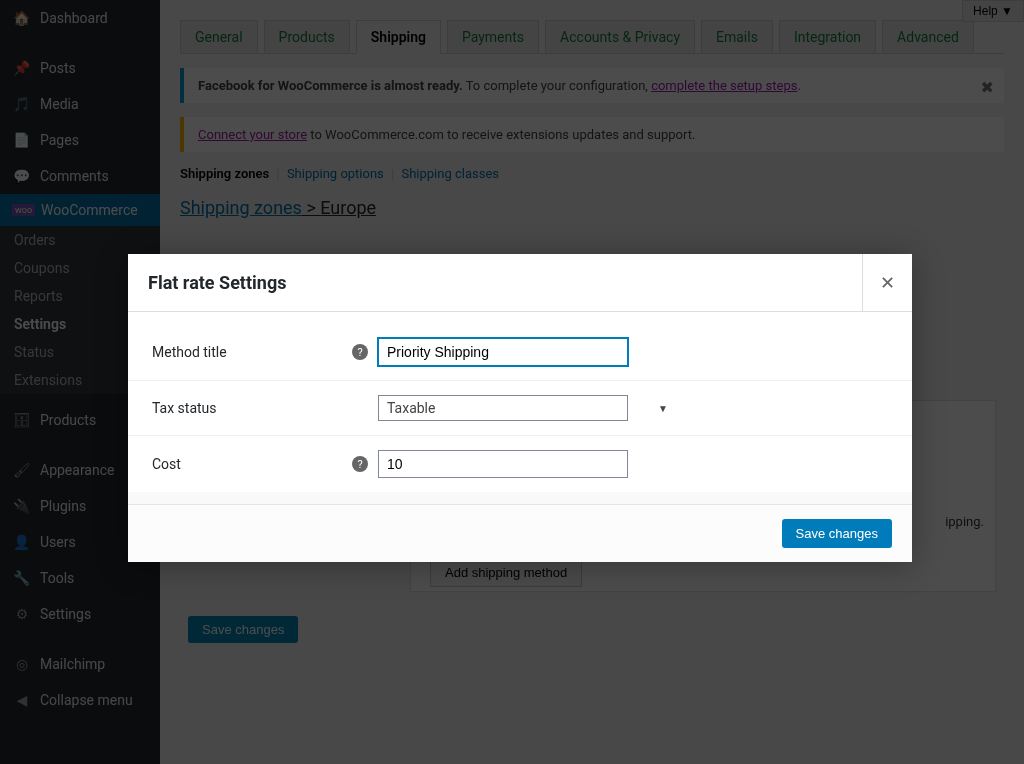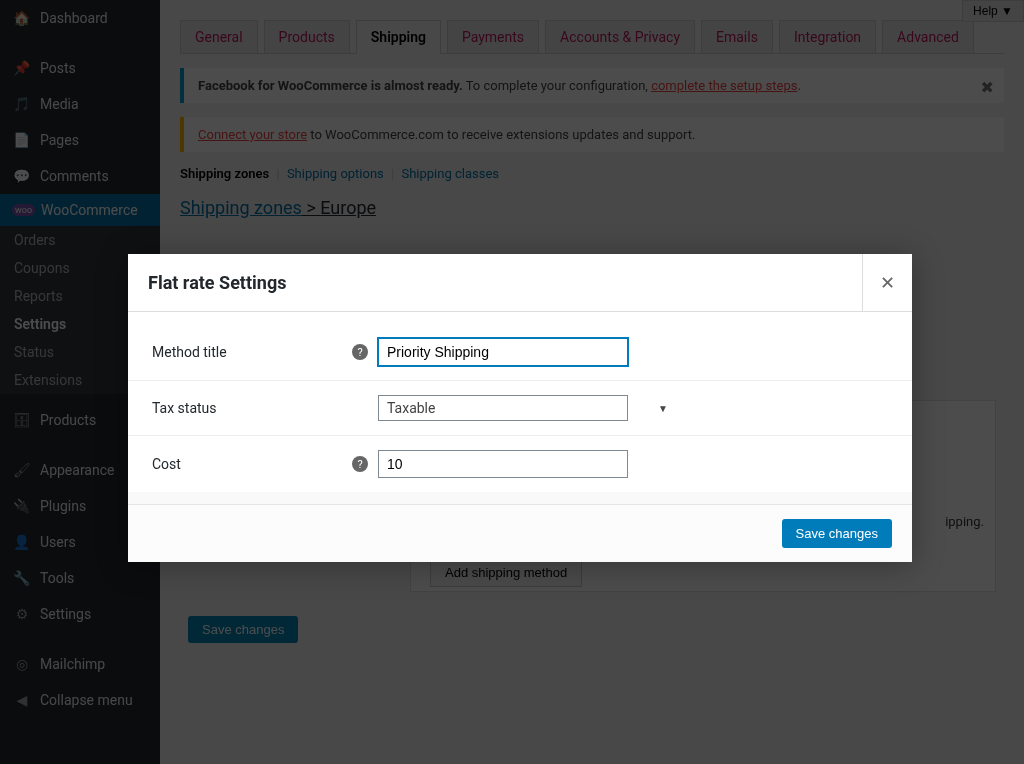--- a/index.html
+++ b/index.html
@@ -6,35 +6,35 @@
 body { font-family: -apple-system, BlinkMacSystemFont, "Segoe UI", Roboto, sans-serif; font-size: 13px; color: #444; background: #f1f1f1; width: 1024px; height: 764px; overflow: hidden; position: relative; }
 
 
 .sidebar { position: absolute; left: 0; top: 0; width: 160px; height: 764px; background: #23282d; color: #eee; }
 .sidebar-item { display: flex; align-items: center; padding: 8px 12px; color: #eee; font-size: 14px; cursor: pointer; }
 .sidebar-item .icon { width: 20px; height: 20px; margin-right: 8px; display: inline-flex; align-items: center; justify-content: center; color: #a0a5aa; }
 .sidebar-item.active { background: #0073aa; color: #fff; position: relative; }
 .sidebar-item.active::after { content: ''; position: absolute; right: -8px; top: 50%; transform: translateY(-50%); border: 8px solid transparent; border-left-color: #0073aa; }
 .sidebar-sub { padding: 6px 12px 6px 14px; color: #b4b9be; font-size: 14px; cursor: pointer; background: #32373c; }
 .sidebar-sub.active { color: #fff; font-weight: 600; }
-.woo-badge { background: #7f54b3; color: #fff; font-size: 9px; padding: 1px 3px; border-radius: 6px; margin-right: 6px; }
+.woo-badge { background: #7f54b3; color: #fff; font-size: 9px; padding: 1px 3px; border-radius: 0; margin-right: 6px; }
 
 
 .main { position: absolute; left: 160px; top: 0; right: 0; height: 764px; background: #f1f1f1; padding: 0 20px; }
 .help-btn { position: absolute; right: 0; top: 0; background: #e5e5e5; border: 1px solid #ccc; padding: 3px 10px; font-size: 12px; cursor: pointer; }
 
 
 .tabs { display: flex; gap: 6px; margin-top: 20px; border-bottom: 1px solid #ccc; }
-.tab { background: #e5e5e5; border: 1px solid #ccc; border-bottom: none; padding: 8px 14px; font-size: 14px; color: #be185d; cursor: pointer; }
+.tab { background: #e5e5e5; border: 1px solid #ccc; border-bottom: none; padding: 8px 14px; font-size: 14px; color: #15803d; cursor: pointer; }
 .tab.active { background: #f1f1f1; border-bottom: 1px solid #f1f1f1; margin-bottom: -1px; font-weight: 600; color: #000; }
 
 
 .notice { border-left: 4px solid #00a0d2; background: #fff; padding: 10px 14px; margin-top: 14px; position: relative; font-size: 13px; }
 .notice.warn { border-left-color: #ffb900; }
-.notice a { color: #ef4444; }
+.notice a { color: #a21caf; }
 .notice .dismiss { position: absolute; right: 10px; top: 10px; color: #72777c; cursor: pointer; font-size: 16px; }
 
 
 .subnav { margin-top: 14px; font-size: 13px; color: #999; }
 .subnav a { color: #0073aa; text-decoration: none; }
 .subnav a.current { color: #000; font-weight: 600; }
 .subnav .sep { margin: 0 4px; color: #ccc; }
 
 
 .breadcrumb { margin-top: 16px; font-size: 18px; color: #23282d; text-decoration: underline; }

